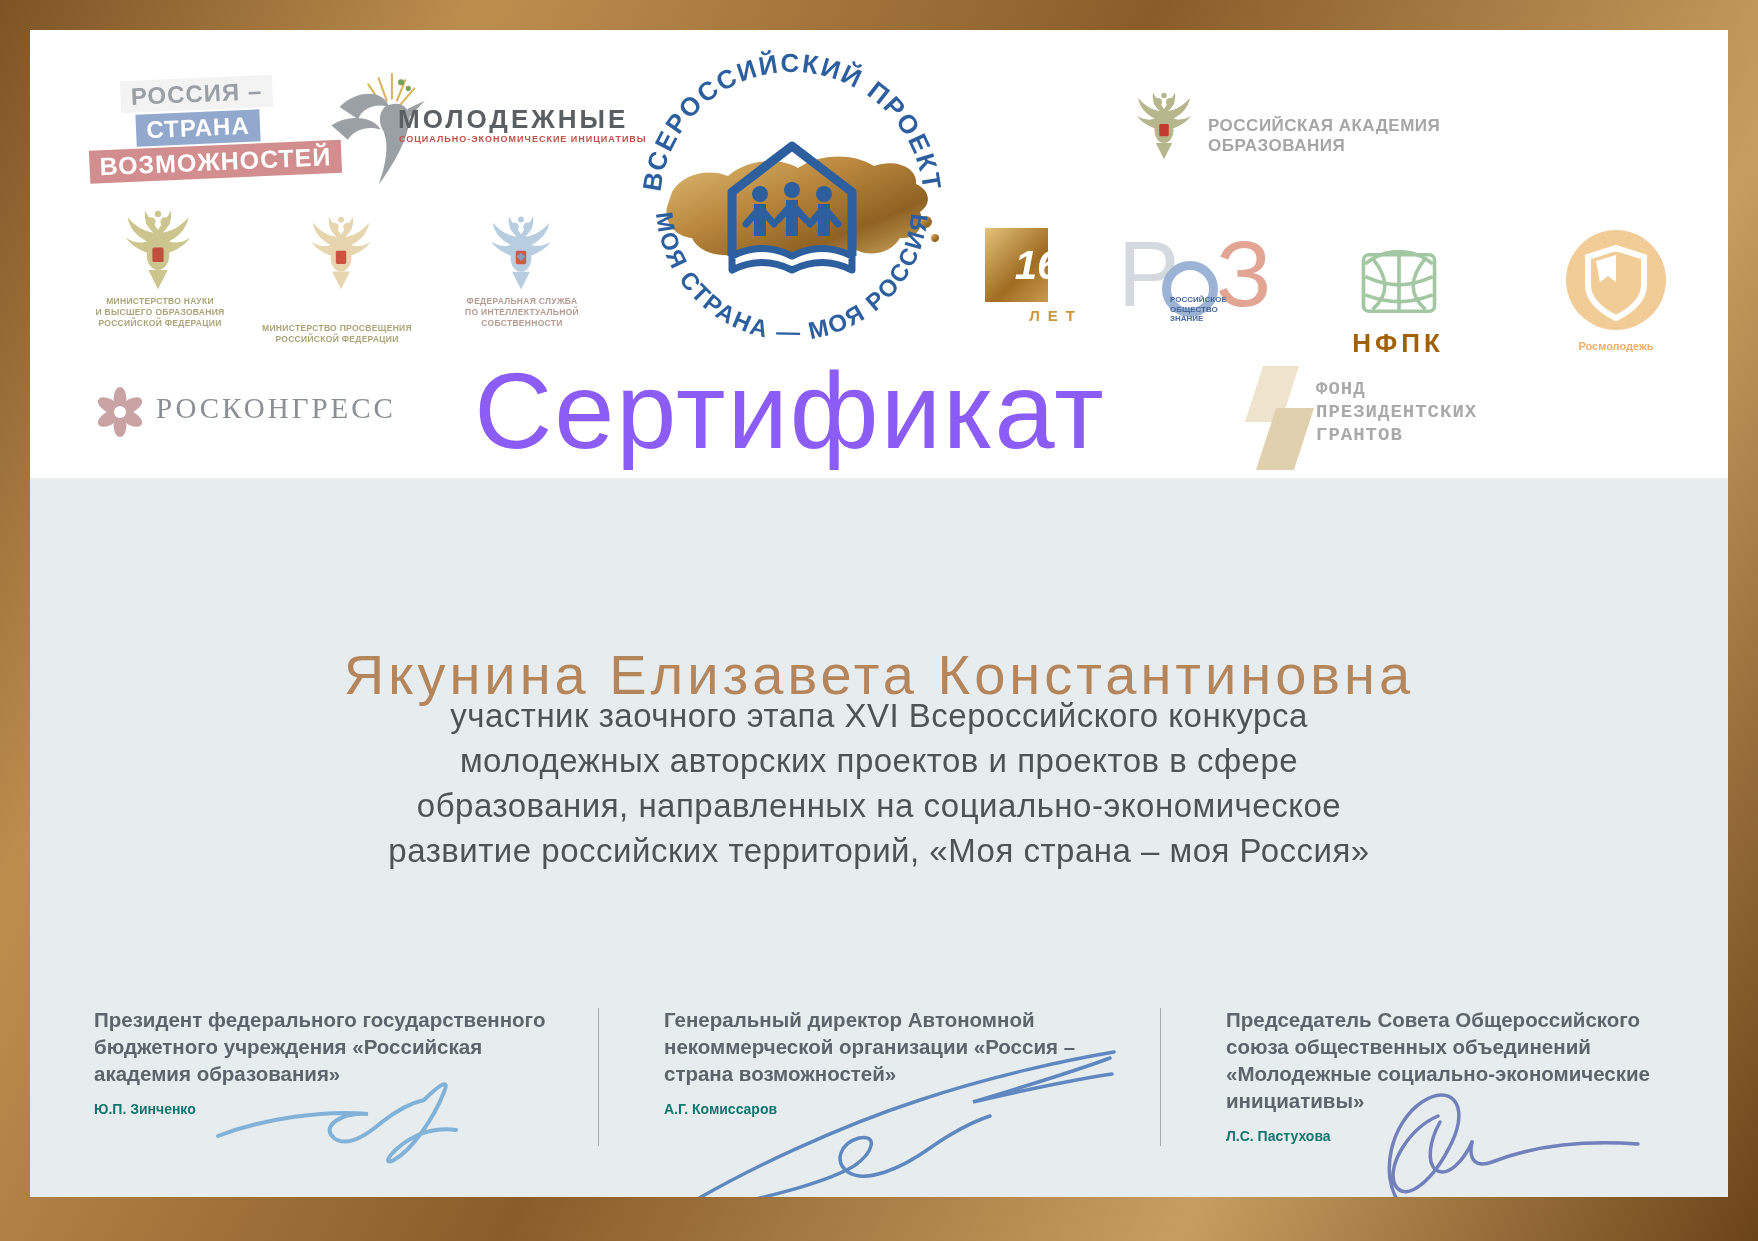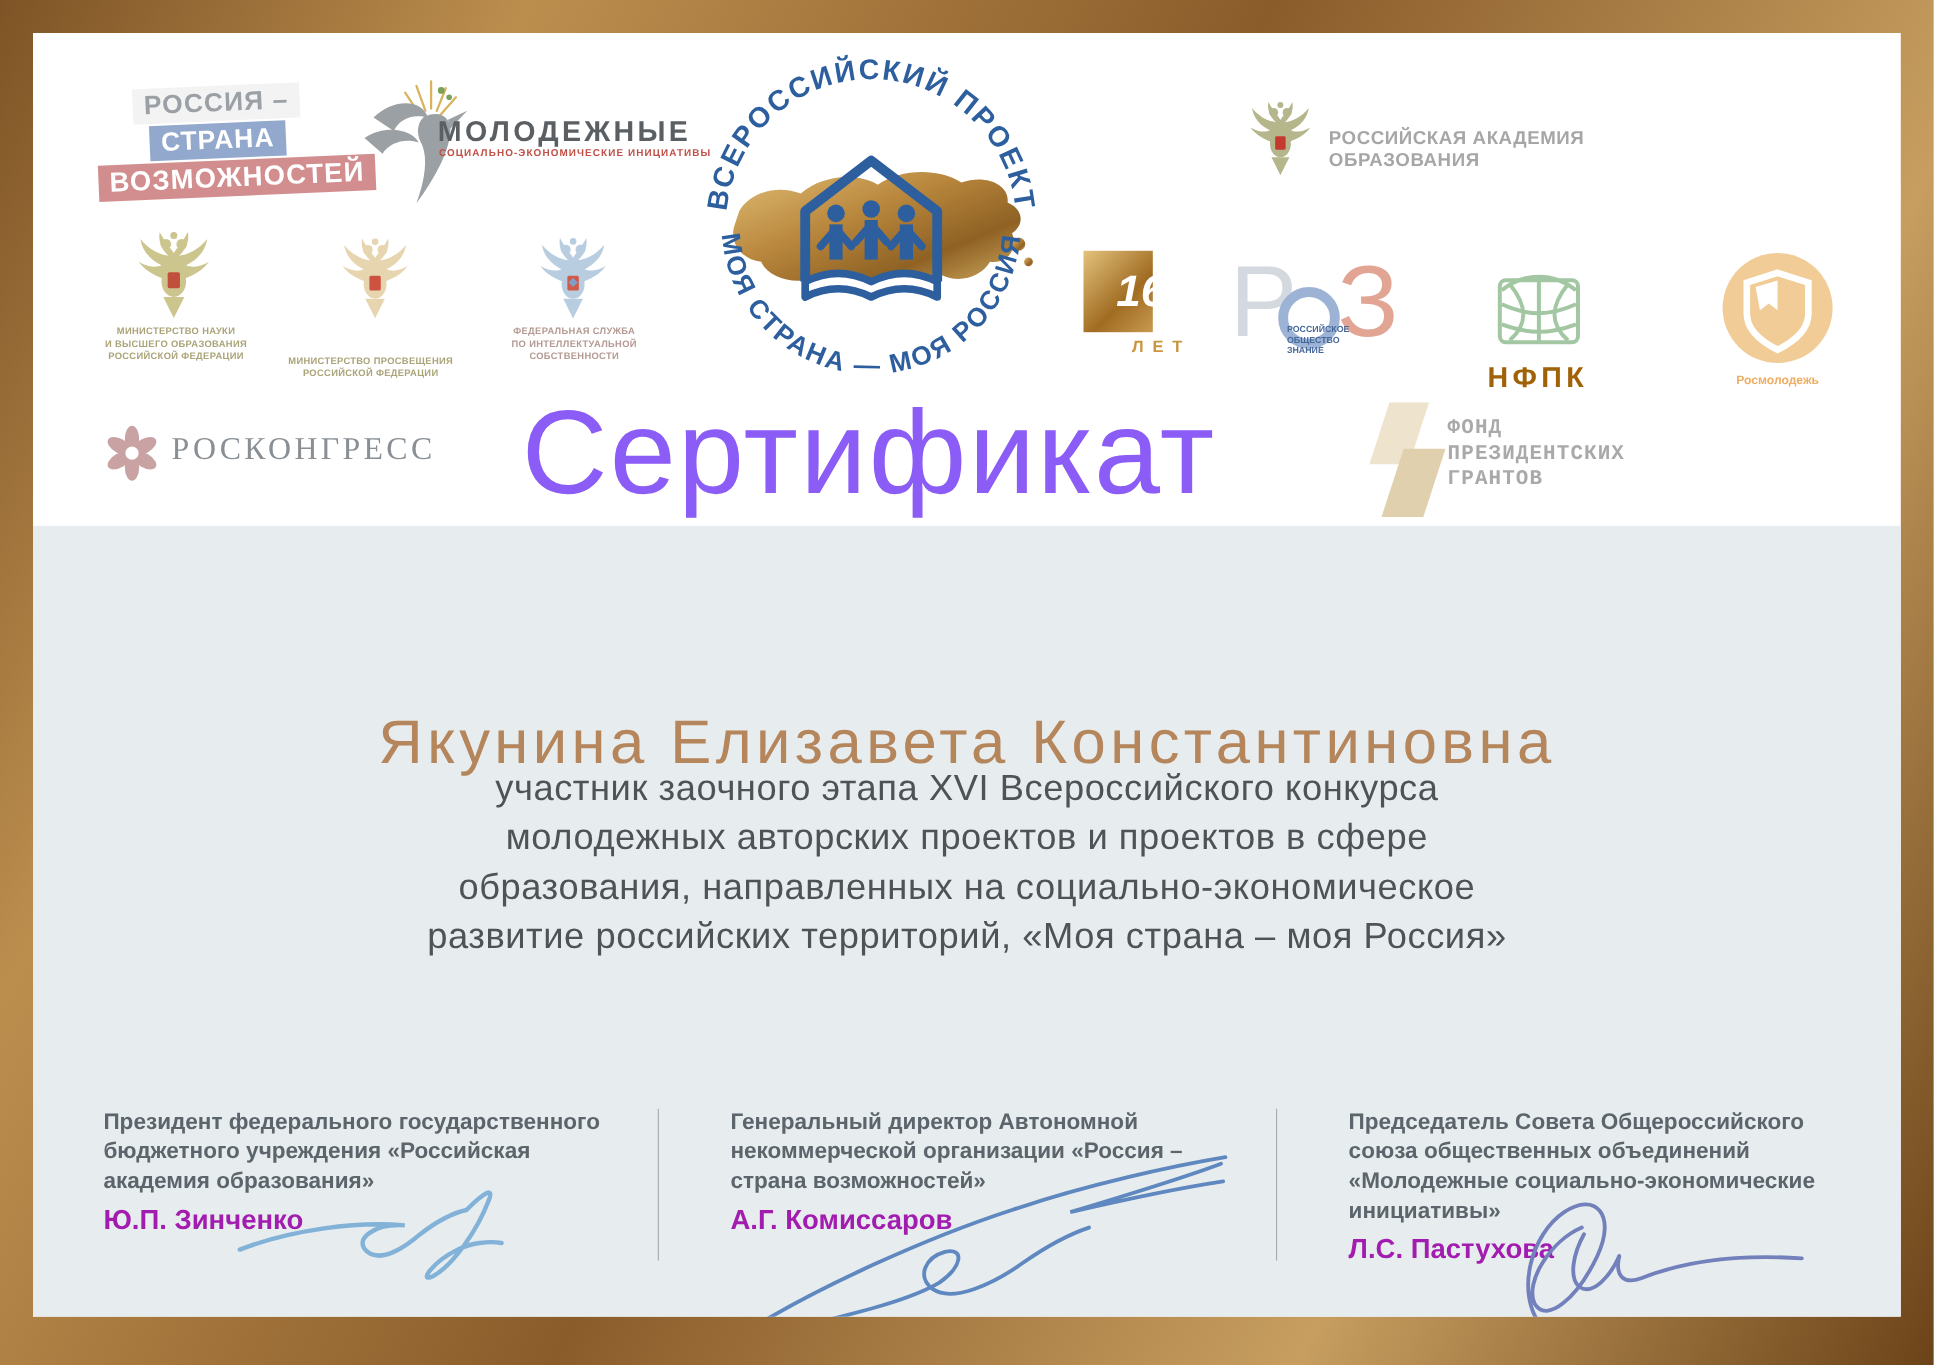--- a/index.html
+++ b/index.html
@@ -44,21 +44,21 @@
   .roscongress-label { left:126px; top:362px; font-family:"Liberation Serif", serif; font-size:29px; color:#898f94; letter-spacing:3px; }
 
   .title { left:300px; top:318px; width:920px; text-align:center; font-size:108px; font-weight:400; color:#8b5cf6; letter-spacing:2px; }
 
   .fpg-text { left:1286px; top:348px; font-size:19px; font-weight:700; color:#a9a9a9; line-height:23px; letter-spacing:1px;font-family:Liberation Mono, monospace; }
 
   .recipient { left:0; top:572px; width:1698px; text-align:center; font-size:56px; font-weight:500; color:#b5855c; letter-spacing:4px;margin-top:40px; }
   .desc { left:0; top:663px; width:1698px; text-align:center; font-size:33px; color:#4d5356; line-height:45px; letter-spacing:0.5px; }
 
   .sig-col { font-size:20.5px; font-weight:700; color:#5c656c; line-height:27px; }
-  .sig-name { margin-top:9px; font-size:25px; font-weight:700; color:#a21caf; }
+  .sig-name { margin-top:9px; font-size:14px; font-weight:700; color:#0f766e; }
   .divider { width:1px; background:#a5aaae; }
 </style>
 </head>
 <body>
 
 <div class="frame">
   <div class="paper">
 
     <div class="abs bottom-sec"></div>
 

